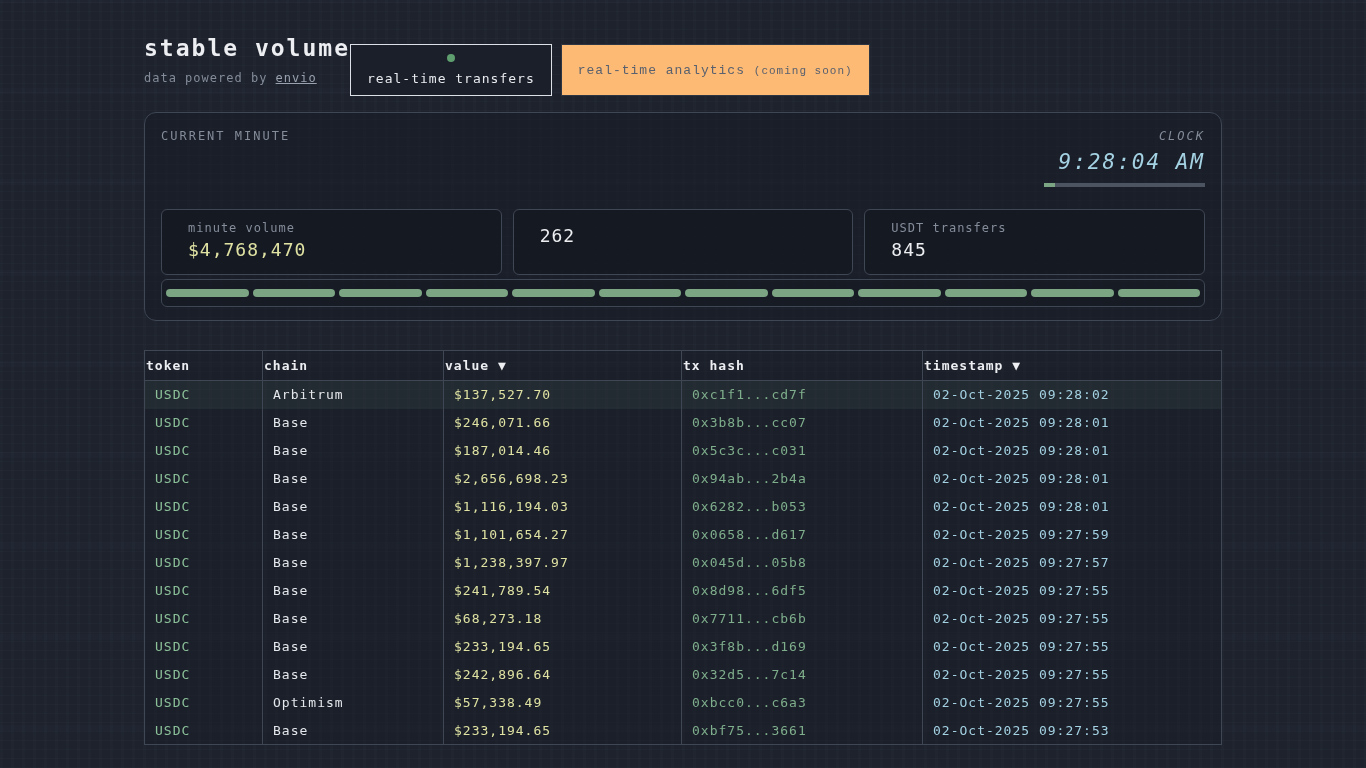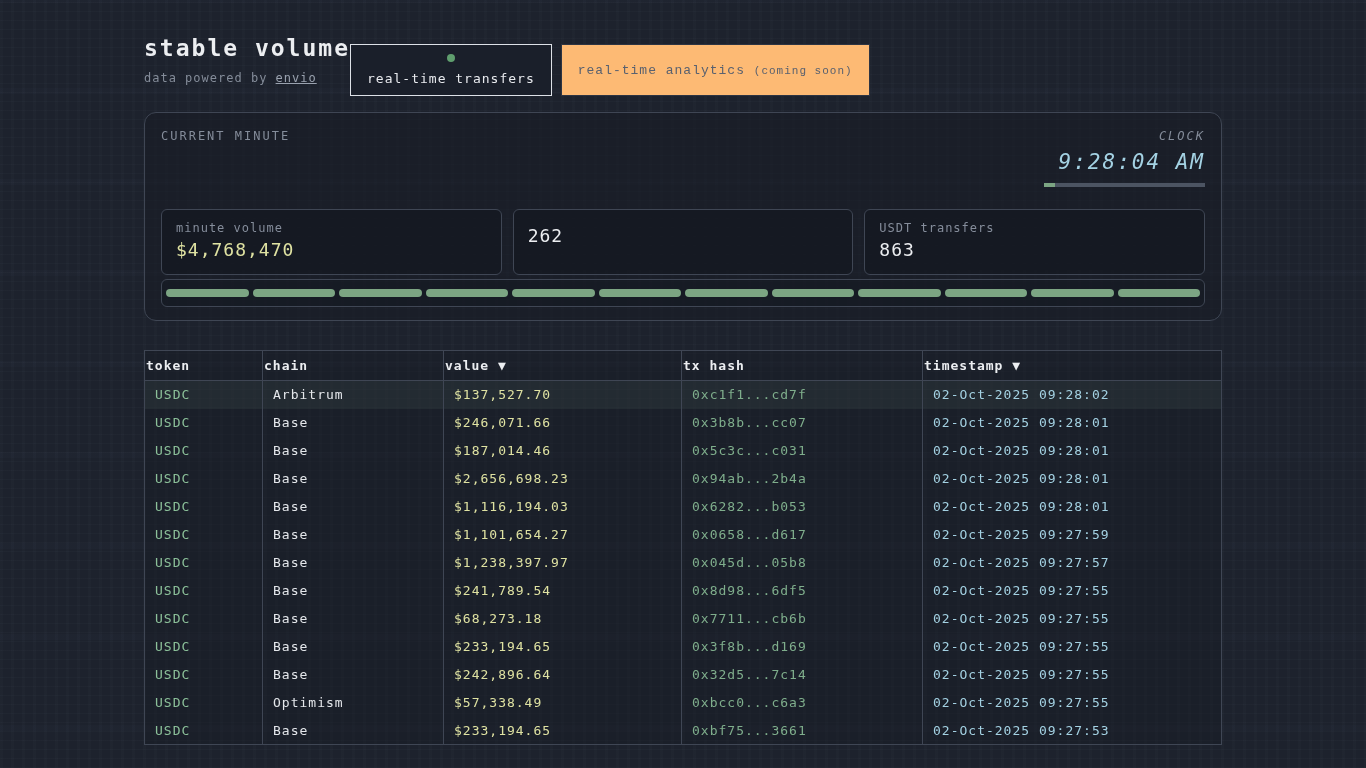--- a/index.html
+++ b/index.html
@@ -50,21 +50,21 @@
   .big-stat { margin-top: 7px; font-size: 23px; font-weight: 700; color: #f0f2f4; letter-spacing: 1px; }
   .big-stat .rate { font-size: 13px; font-weight: 700; color: #848c99; letter-spacing: 1px; }
   .clock-block { text-align: right; font-style: italic; }
   .clock-time { margin-top: 7px; font-size: 21px; color: #a4d2e3; letter-spacing: 2px; }
   .clock-progress { margin-top: 9px; width: 161px; height: 4px; background: #4c5462; margin-left: auto; }
   .clock-progress .fill { height: 100%; background: #7ca583; }
 
   .sub-cards { display: flex; gap: 11px; margin-top: 22px; }
   .sub-card {
     flex: 1; border: 1px solid #3f4654; border-radius: 6px;
-    background: rgba(18,22,30,0.6); padding: 11px 14px; height: 66px;
+    background: rgba(18,22,30,0.6); padding: 11px 26px; height: 66px;
   }
   .sub-card .label { font-size: 12px; color: #858d9b; letter-spacing: 1px; }
   .sub-card .value { margin-top: 4px; font-size: 18px; letter-spacing: 1px; color: #eceef1; }
   .sub-card .value.yellow { color: #dfe2a2; }
 
   .segment-bar {
     margin-top: 4px; border: 1px solid #3f4654; border-radius: 6px;
     padding: 9px 4px; display: flex; gap: 4px; background: rgba(18,22,30,0.35);
   }
   .segment { flex: 1; height: 8px; border-radius: 4px; background: #7ca583; }
@@ -130,21 +130,21 @@
     <div class="sub-cards">
       <div class="sub-card">
         <div class="label">minute volume</div>
         <div class="value yellow">$4,768,470</div>
       </div>
       <div class="sub-card">
         <div class="value">262</div>
       </div>
       <div class="sub-card">
         <div class="label">USDT transfers</div>
-        <div class="value">863</div>
+        <div class="value">845</div>
       </div>
     </div>
 
     <div class="segment-bar" id="segment-bar">
         <div class="segment"></div>
         <div class="segment"></div>
         <div class="segment"></div>
         <div class="segment"></div>
         <div class="segment"></div>
         <div class="segment"></div>

